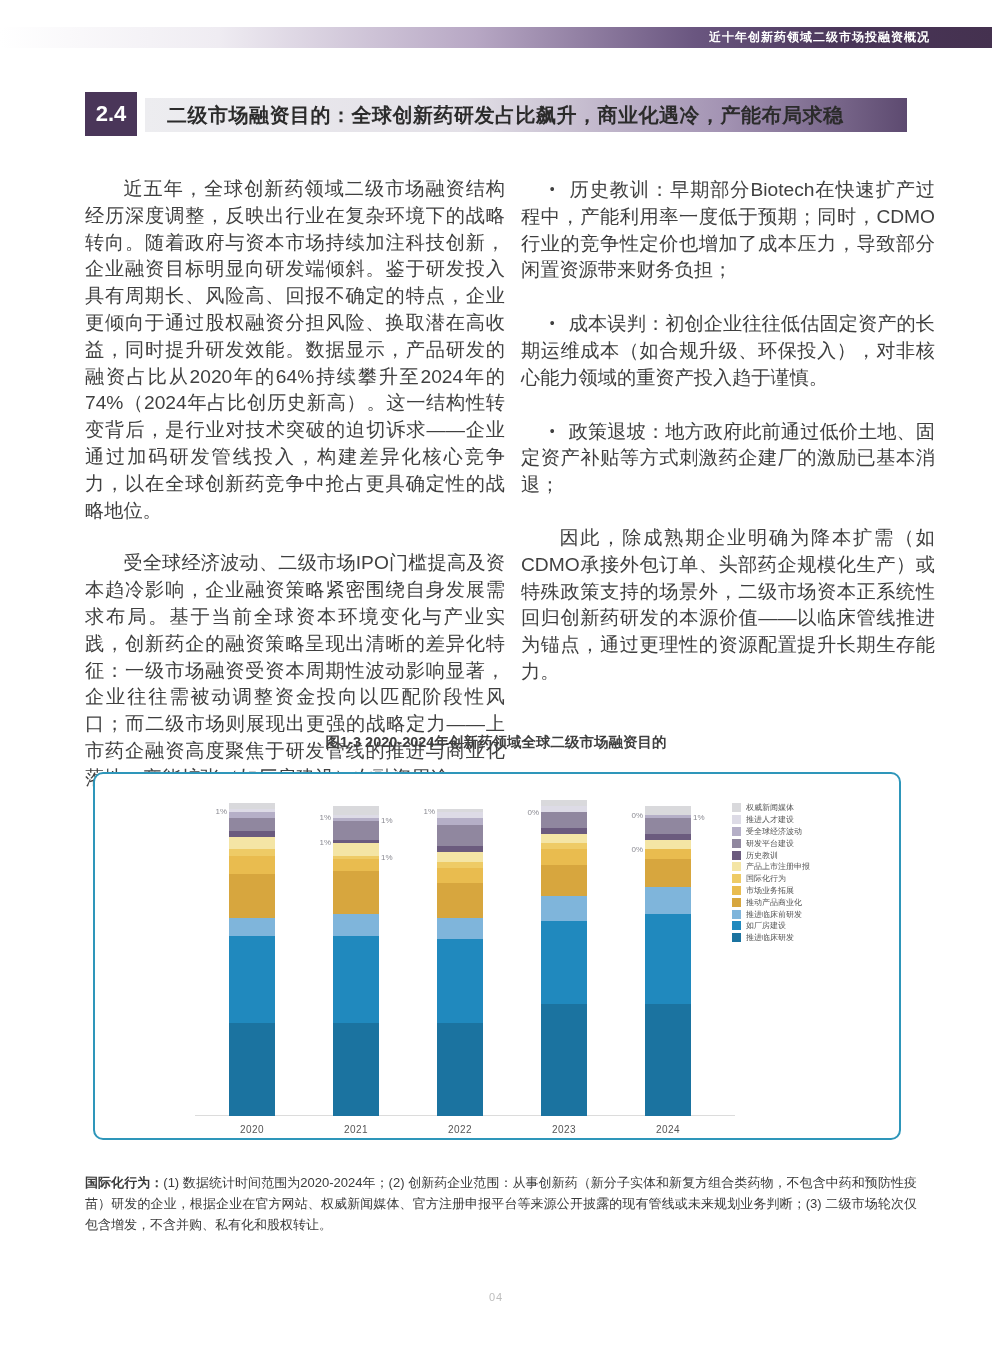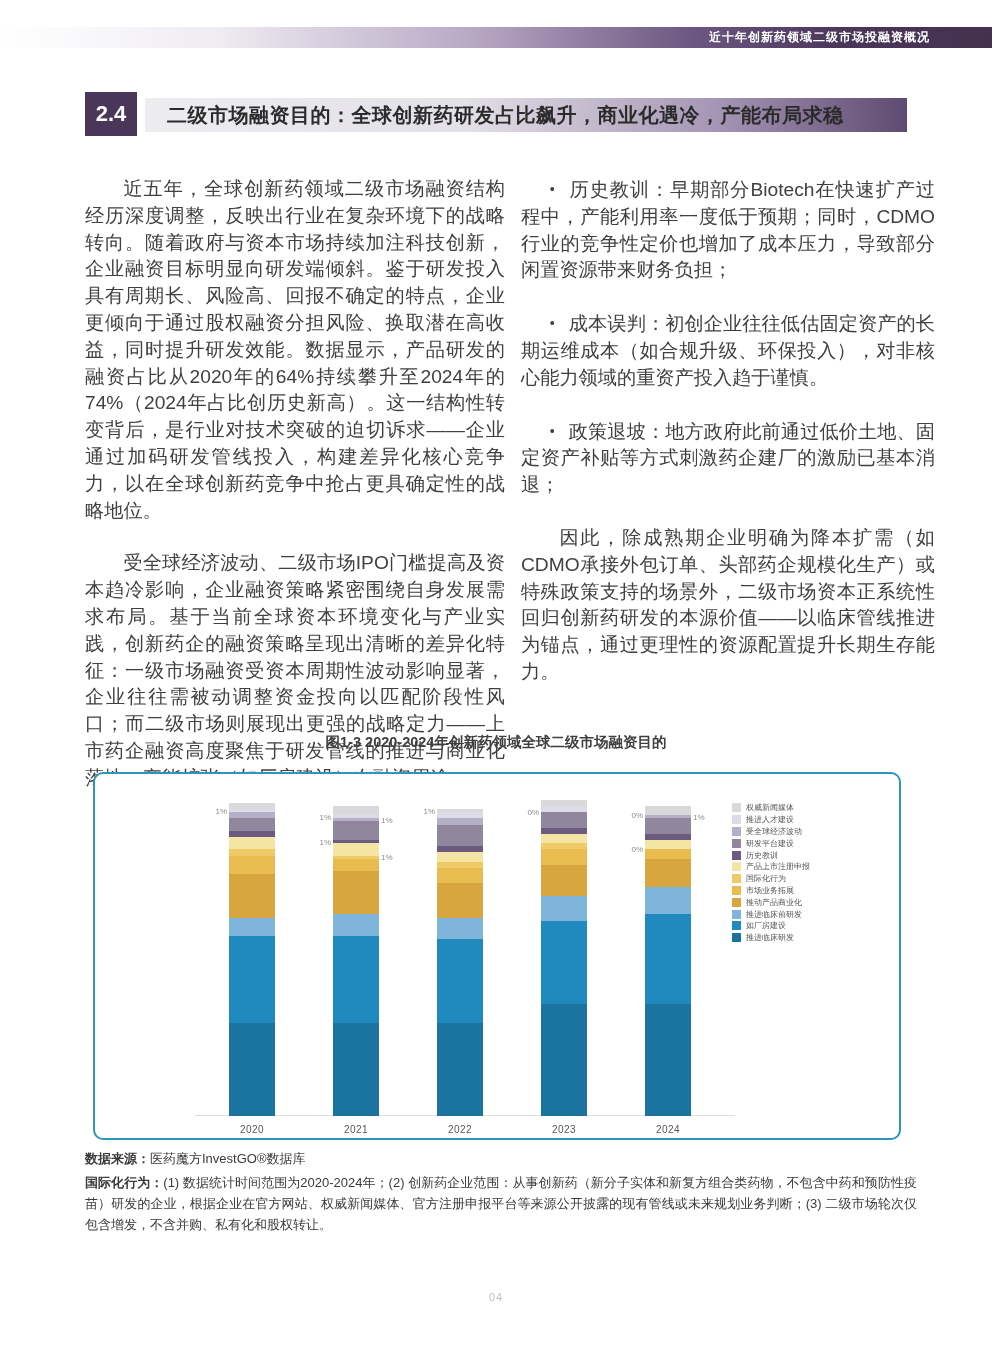--- a/index.html
+++ b/index.html
@@ -298,22 +298,19 @@
           <span class="legend-swatch" style="background: rgb(32, 137, 190);"></span>
           <span class="legend-text">如厂房建设</span>
         </div>
         <div class="legend-item">
           <span class="legend-swatch" style="background: rgb(27, 115, 160);"></span>
           <span class="legend-text">推进临床研发</span>
         </div>
       </div>
   </div>
 
-  <div class="source-line">
-    <span class="b">数据来源：</span><span>医药魔方InvestGO®数据库</span>
-  </div>
   <div class="note-line">
     <span class="b">国际化行为：</span><span>(1) 数据统计时间范围为2020-2024年；(2) 创新药企业范围：从事创新药（新分子实体和新复方组合类药物，不包含中药和预防性疫苗）研发的企业，根据企业在官方网站、权威新闻媒体、官方注册申报平台等来源公开披露的现有管线或未来规划业务判断；(3) 二级市场轮次仅包含增发，不含并购、私有化和股权转让。</span>
   </div>
 
   <div class="pagenum">04</div>
 
 </div>
 
 </body></html>

